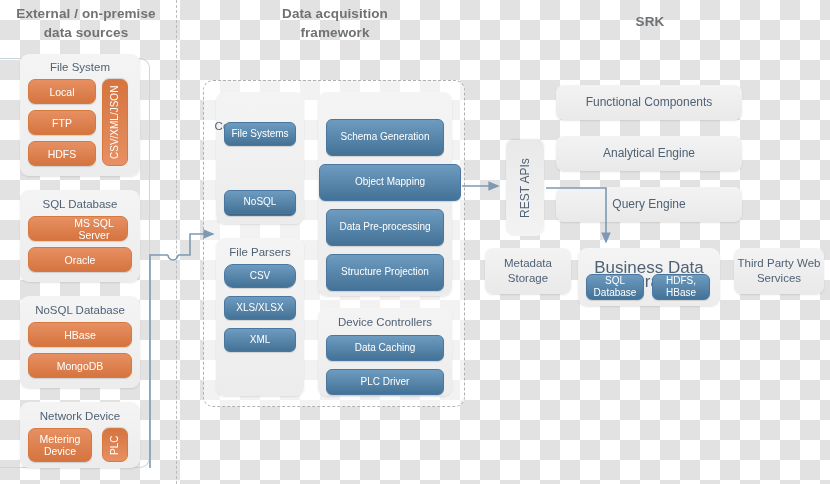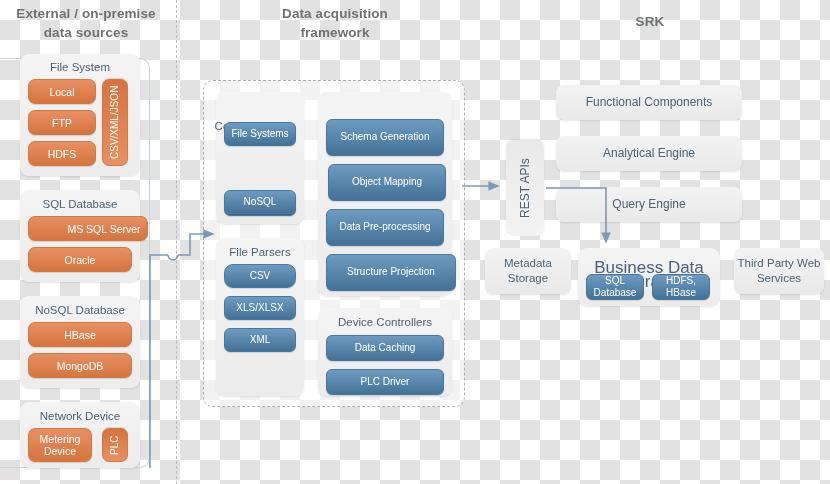--- a/index.html
+++ b/index.html
@@ -147,21 +147,21 @@
 
   <div class="panel" style="left:20px;top:54px;width:120px;height:122px;"></div>
   <div class="panel-title" style="left:20px;top:60px;width:120px;">File System</div>
   <div class="chip-o" style="left:28px;top:79px;width:68px;height:25px;">Local</div>
   <div class="chip-o" style="left:28px;top:110px;width:68px;height:25px;">FTP</div>
   <div class="chip-o" style="left:28px;top:141px;width:68px;height:25px;">HDFS</div>
   <div class="chip-o vert" style="left:102px;top:79px;width:26px;height:87px;font-size:10px;">CSV/XML/JSON</div>
 
   <div class="panel" style="left:20px;top:190px;width:120px;height:92px;"></div>
   <div class="panel-title" style="left:20px;top:197px;width:120px;">SQL Database</div>
-  <div class="chip-o" style="left:28px;top:216px;width:120px;height:25px;padding-left:32px;">MS SQL Server</div>
+  <div class="chip-o" style="left:28px;top:216px;width:100px;height:25px;padding-left:32px;">MS SQL Server</div>
   <div class="chip-o" style="left:28px;top:247px;width:104px;height:25px;">Oracle</div>
 
   <div class="panel" style="left:20px;top:296px;width:120px;height:92px;"></div>
   <div class="panel-title" style="left:20px;top:303px;width:120px;">NoSQL Database</div>
   <div class="chip-o" style="left:28px;top:322px;width:104px;height:25px;">HBase</div>
   <div class="chip-o" style="left:28px;top:353px;width:104px;height:25px;">MongoDB</div>
 
   <div class="panel" style="left:20px;top:402px;width:120px;height:66px;"></div>
   <div class="panel-title" style="left:20px;top:409px;width:120px;">Network Device</div>
   <div class="chip-o" style="left:28px;top:428px;width:64px;height:34px;">Metering Device</div>
@@ -170,23 +170,23 @@
   <div class="framework" style="left:203px;top:80px;width:262px;height:327px;"></div>
 
   <div class="panel" style="left:216px;top:92px;width:88px;height:132px;"></div>
   <div class="panel-title" style="left:200px;top:99px;width:88px;margin-top:20px;">Connectors</div>
   <div class="chip-b" style="left:224px;top:122px;width:72px;height:24px;">File Systems</div>
   <div class="chip-b" style="left:224px;top:156px;width:72px;height:24px;margin-top:36px;">SQL</div>
   <div class="chip-b" style="left:224px;top:190px;width:72px;height:24px;">NoSQL</div>
 
   <div class="panel" style="left:318px;top:92px;width:134px;height:204px;"></div>
   <div class="chip-b" style="left:326px;top:119px;width:118px;height:37px;">Schema Generation</div>
-  <div class="chip-b" style="left:328px;top:164px;width:118px;height:37px;">Object Mapping</div>
+  <div class="chip-b" style="left:319px;top:164px;width:142px;height:37px;">Object Mapping</div>
   <div class="chip-b" style="left:326px;top:209px;width:118px;height:37px;">Data Pre-processing</div>
-  <div class="chip-b" style="left:326px;top:254px;width:130px;height:37px;">Structure Projection</div>
+  <div class="chip-b" style="left:326px;top:254px;width:118px;height:37px;">Structure Projection</div>
 
   <div class="panel" style="left:216px;top:238px;width:88px;height:158px;"></div>
   <div class="panel-title" style="left:216px;top:245px;width:88px;">File Parsers</div>
   <div class="chip-b" style="left:224px;top:264px;width:72px;height:24px;border-radius:9px;">CSV</div>
   <div class="chip-b" style="left:224px;top:296px;width:72px;height:24px;">XLS/XLSX</div>
   <div class="chip-b" style="left:224px;top:328px;width:72px;height:24px;">XML</div>
 
   <div class="panel" style="left:318px;top:308px;width:134px;height:88px;"></div>
   <div class="panel-title" style="left:318px;top:315px;width:134px;">Device Controllers</div>
   <div class="chip-b" style="left:326px;top:335px;width:118px;height:26px;">Data Caching</div>

